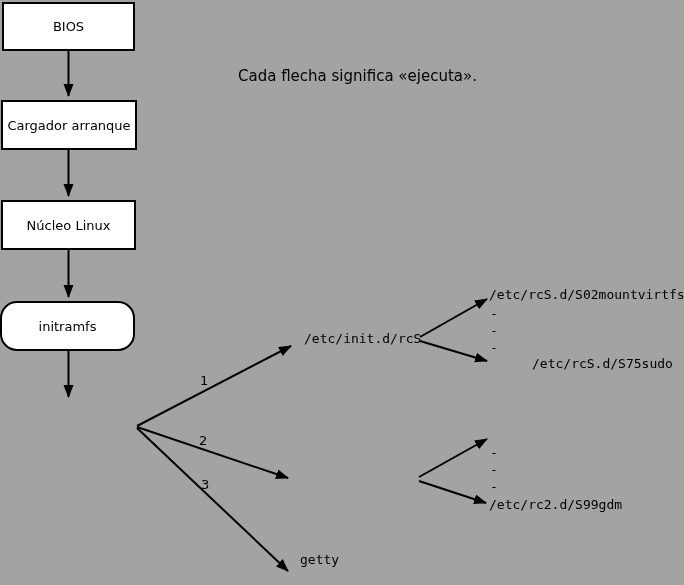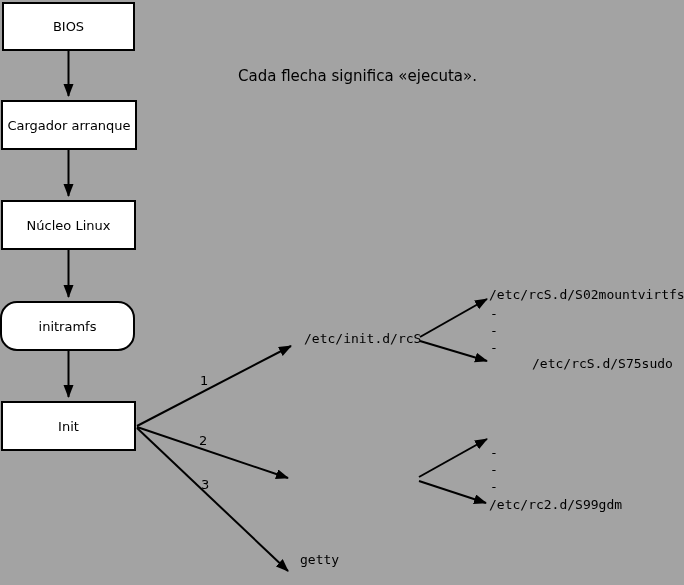--- a/index.html
+++ b/index.html
@@ -86,23 +86,20 @@
   </div>
   <div class="box" style="left:1px;   top:100px; width:136px; height:50px;">
     <span>Cargador arranque</span>
   </div>
   <div class="box" style="left:1px;   top:200px; width:135px; height:50px;">
     <span>Núcleo Linux</span>
   </div>
   <div class="box" style="left:0px;   top:301px; width:135px; height:50px;border-radius:17px;">
     <span>initramfs</span>
   </div>
-  <div class="box" style="left:1px;   top:401px; width:135px; height:50px;">
-    <span>Init</span>
-  </div>
 
   <div class="caption">Cada flecha significa «ejecuta».</div>
 
   <span class="num" style="left:200px; top:373px;">1</span>
   <span class="num" style="left:199px; top:433px;">2</span>
   <span class="num" style="left:201px; top:477px;">3</span>
 
   <span class="mono" style="left:283px; top:331px;margin-left:21px;">/etc/init.d/rcS</span>
   <span class="mono" style="left:300px; top:552px;">getty</span>
 

